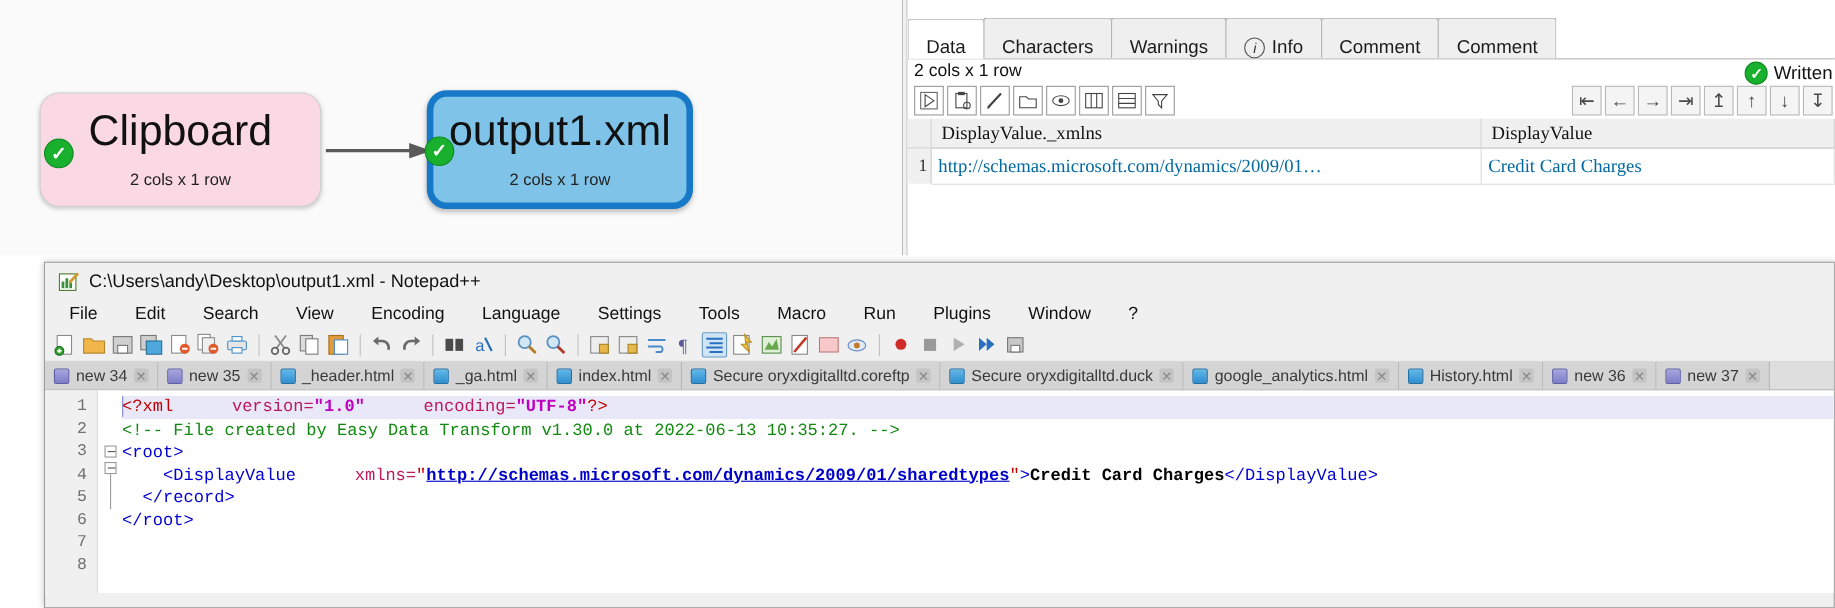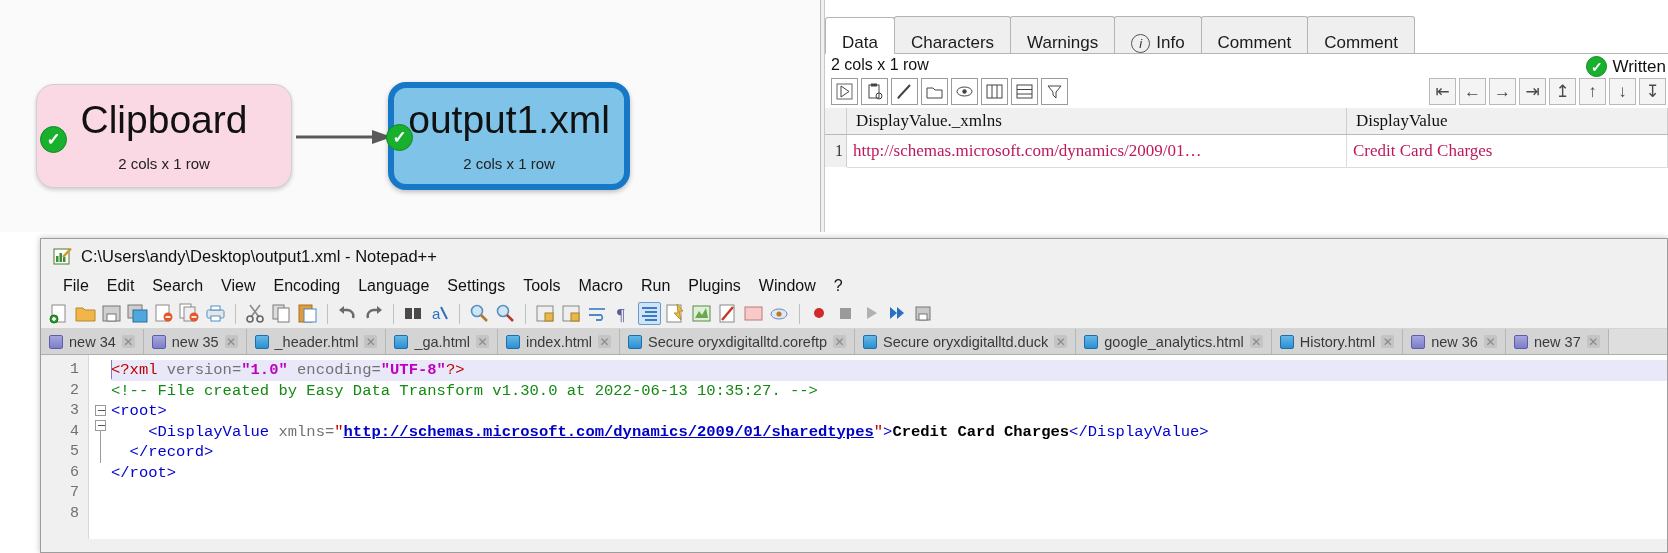--- a/index.html
+++ b/index.html
@@ -103,39 +103,39 @@
   }
   #gh-c1 { width:500px; }
   #gh-c2 { flex:1; }
   #grid-row { display:flex; height:32px; align-items:center; }
   .gr-num {
     width:22px; text-align:right; padding-right:3px; font-size:16px; color:#333;
     background:#f0f0f0; height:32px; display:flex; align-items:center; justify-content:flex-end;
     border-right:1px solid #cfcfcf;
   }
   .gr-cell {
-    display:flex; align-items:center; padding-left:6px; font-size:17px; color:#be185d;
+    display:flex; align-items:center; padding-left:6px; font-size:17px; color:#0369a1;
     height:32px; border-right:1px solid #dcdcdc;
     overflow:hidden; white-space:nowrap;
   }
   #gr-c1 { width:500px; }
   #gr-c2 { flex:1; }
   #grid-blank { position:absolute; left:22px; right:0; top:59px; bottom:0; border-top:1px solid #dcdcdc; }
 
   
   #npp {
     position:absolute; left:40px; top:238px; width:1628px; height:315px;
     background:#f0f0f0;
     border:1px solid #9d9d9d;
     box-shadow:0 0 6px rgba(0,0,0,.25);
   }
   #npp-title { height:34px; display:flex; align-items:center; padding-left:12px; gap:9px; background:#f0f0f0; }
   #npp-title .t { font-size:16.5px; color:#111; }
   #npp-icon { width:19px; height:19px; position:relative; }
-  #npp-menu { height:26px; display:flex; align-items:center; padding-left:13px; gap:0; background:#f0f0f0; }
+  #npp-menu { height:26px; display:flex; align-items:center; padding-left:13px; gap:16px; background:#f0f0f0; }
   .mi { font-size:16px; color:#111; padding:0 9px; }
   #npp-toolbar { height:30px; display:flex; align-items:center; padding-left:7px; gap:3px; background:#f0f0f0; border-bottom:1px solid #d5d5d5; }
   .tbi { width:23px; height:23px; border-radius:2px; position:relative; }
   .tbsep { width:1px; height:20px; background:#c0c0c0; margin:0 5px; }
   #npp-tabs { height:26px; display:flex; align-items:stretch; background:#dedede; border-bottom:1px solid #aeaeae; overflow:hidden; }
   .ftab {
     display:flex; align-items:center; gap:6px; padding:0 8px;
     font-size:14.5px; color:#3a3a3a;
     background:#d4d4d4; border-right:1px solid #b6b6b6;
     white-space:nowrap;
@@ -153,21 +153,21 @@
     position:relative;
   }
   .fold-box:after { content:""; position:absolute; left:2px; top:4px; width:7px; height:1px; background:#555; }
   .fold-line { width:1px; background:#9a9a9a; margin:0 auto; }
   #code { flex:1; padding-top:5px; position:relative; overflow:hidden; }
   .cl { height:20.5px; line-height:20.5px; font-size:15.5px; white-space:pre; }
   .cl.cur { background:#e8e8f8; }
   .c-tag  { color:#0000d0; }
   .c-pi   { color:#c00000; }
   .c-pink { color:#c000c0; font-weight:bold; }
-  .c-attr { color:#737373; }
+  .c-attr { color:#be185d;margin-left:44px; }
   .c-cmt  { color:#128a12; }
   .c-val  { color:#0000c8; text-decoration:underline; font-weight:bold; }
   .c-txt  { color:#000000; font-weight:bold; }
   #caret { position:absolute; left:0; top:5px; width:1px; height:19px; background:#7a7ad0; }
 </style>
 </head>
 <body>
 
 <div id="edt-canvas">
 

